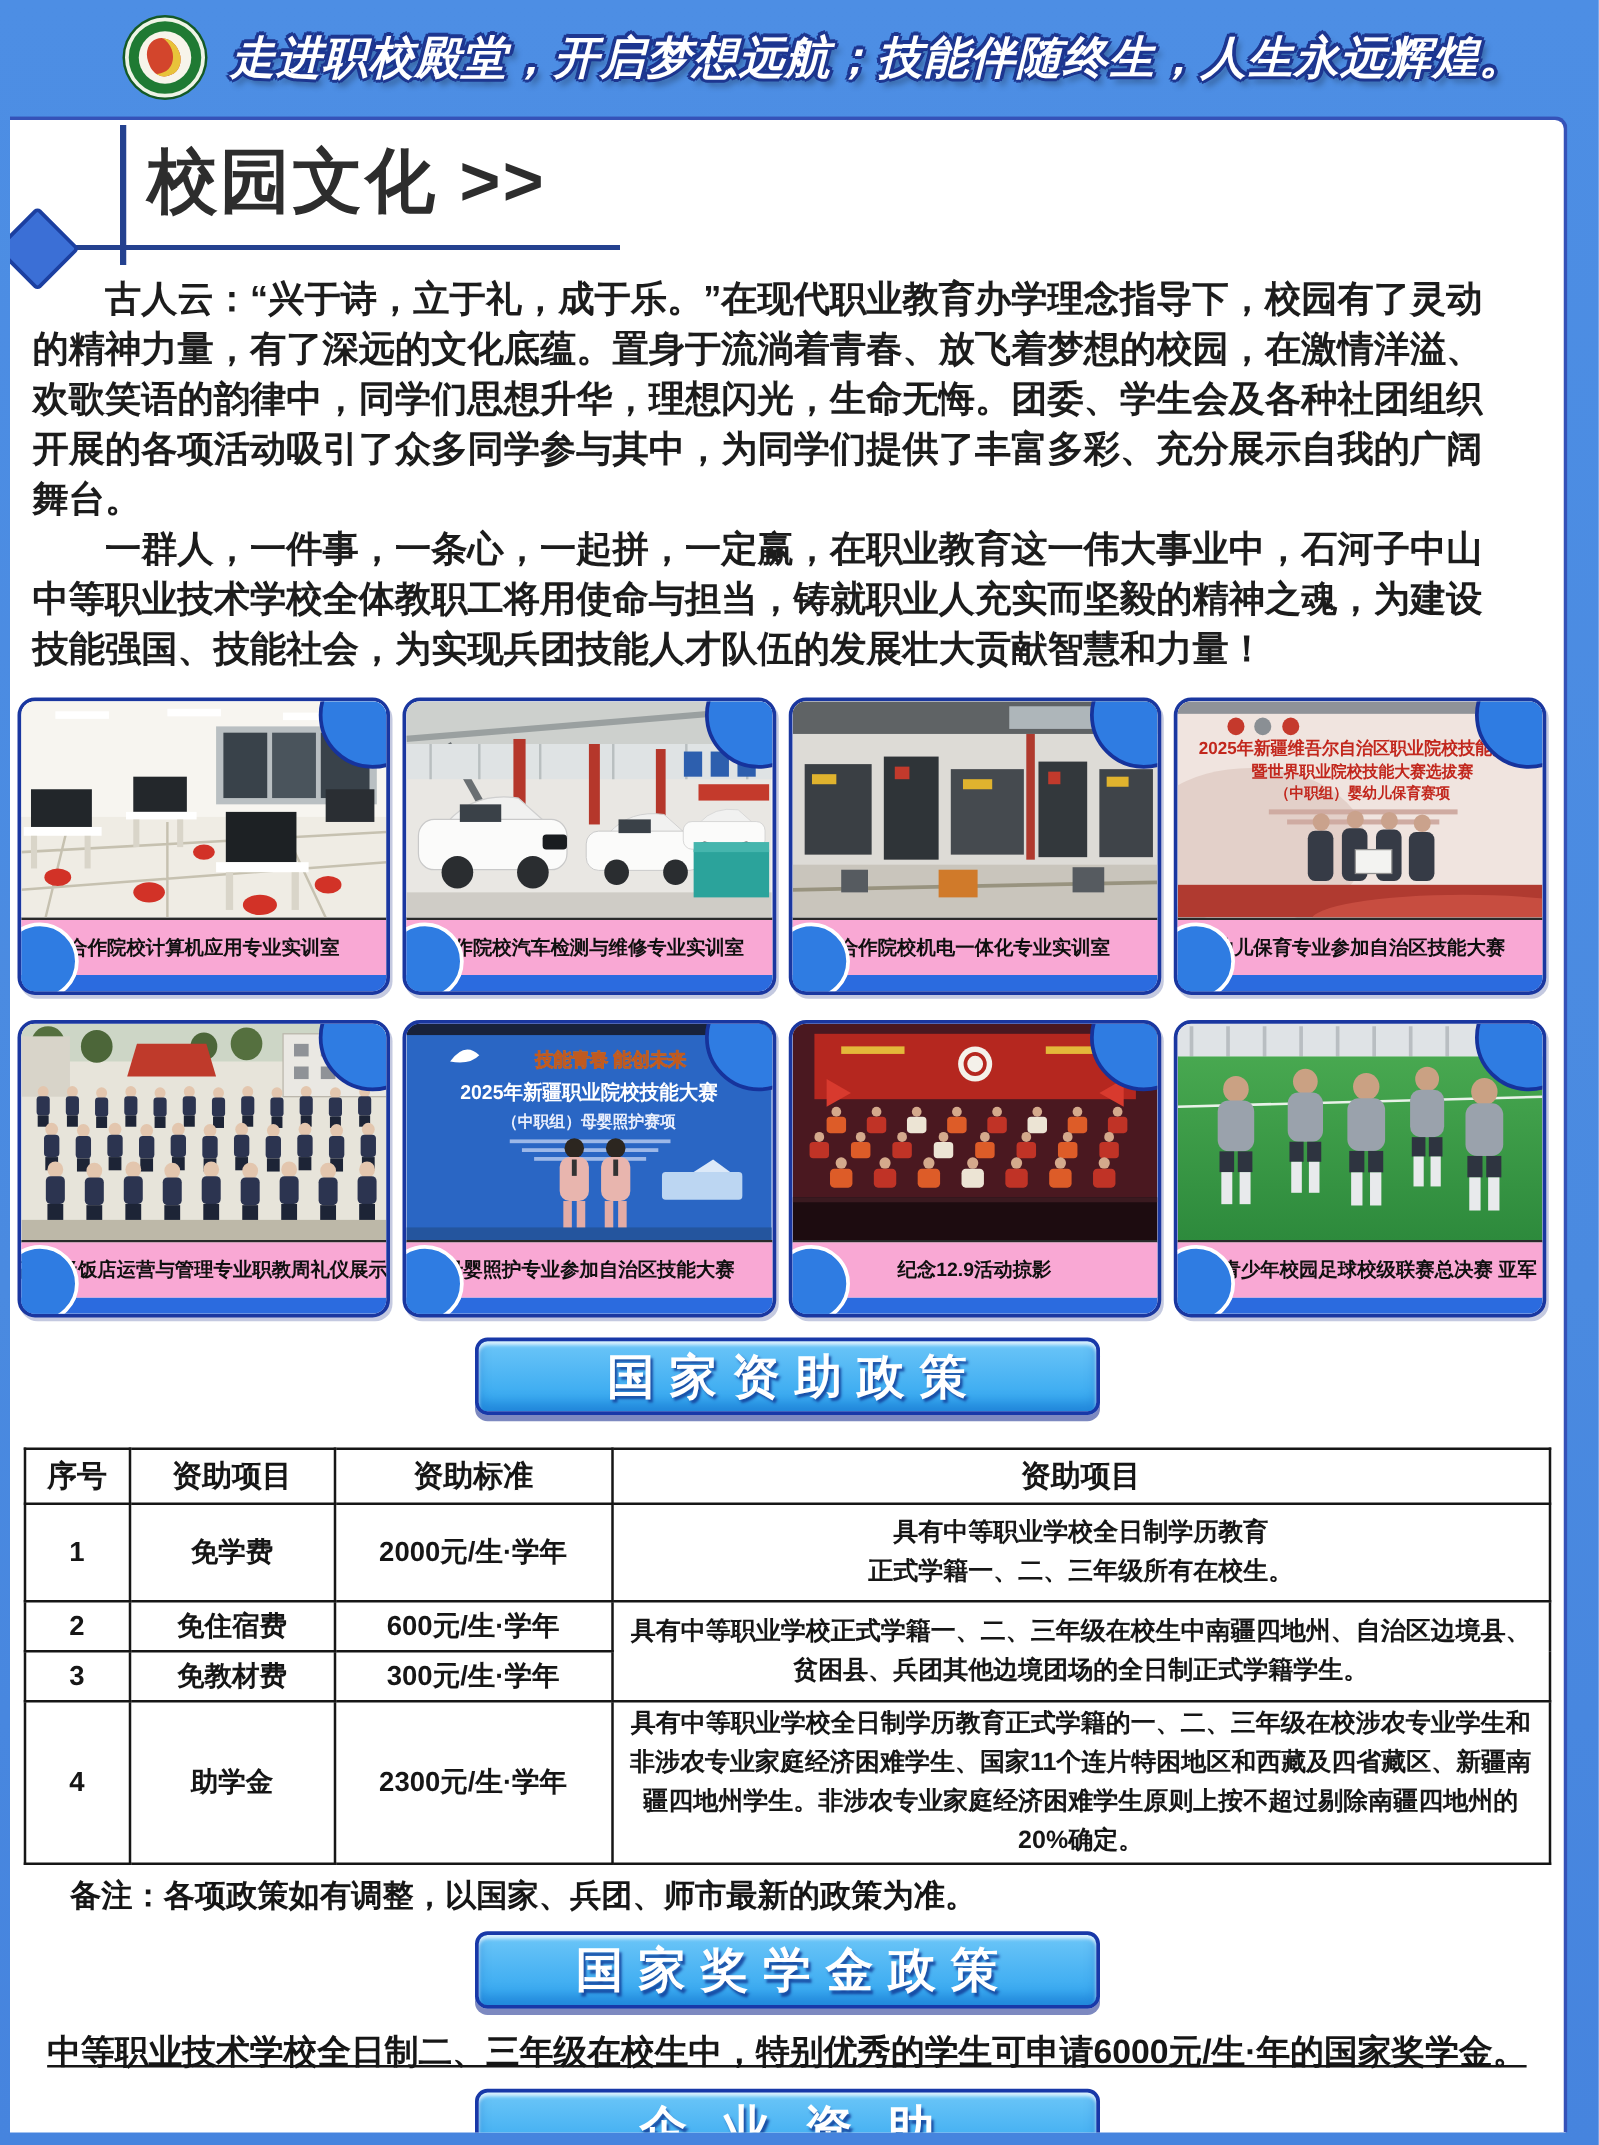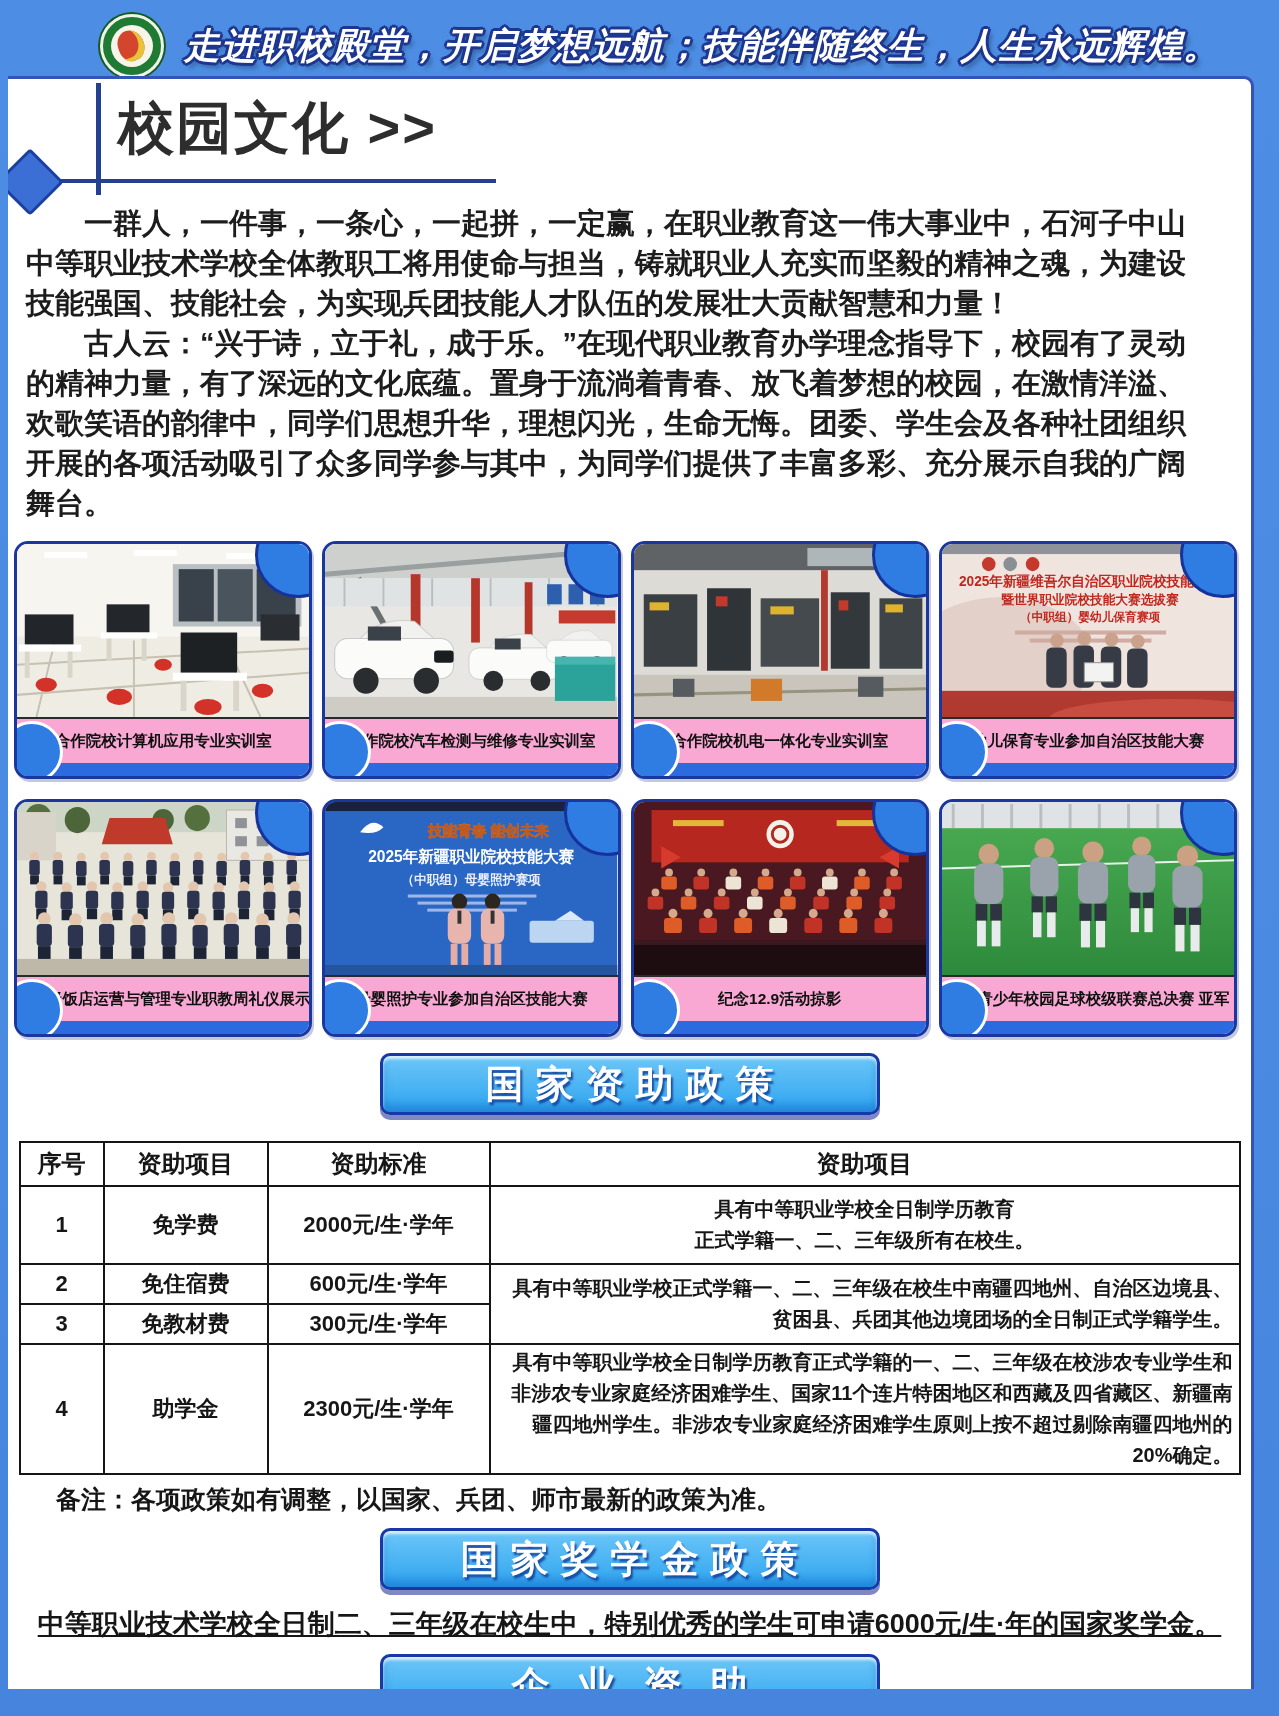--- a/index.html
+++ b/index.html
@@ -17,21 +17,21 @@
   .logo::before { content:""; position:absolute; inset:8px; border-radius:50%; background:#f7f4ea; }
   .logo::after { content:""; position:absolute; left:15px; top:13px; width:26px; height:31px;
     border-radius:55% 60% 55% 50%; background:#d3452c; transform:rotate(-20deg);
     box-shadow:inset -5px -4px 0 #e8c33a; }
   .slogan { font-size:36px; font-weight:bold; font-style:italic; color:#ffffff;
     letter-spacing:1px; white-space:nowrap;
     text-shadow:3px 0 0 #1d3690,-3px 0 0 #1d3690,0 3px 0 #1d3690,0 -3px 0 #1d3690,
       2px 2px 0 #1d3690,-2px 2px 0 #1d3690,2px -2px 0 #1d3690,-2px -2px 0 #1d3690,
       4px 5px 5px rgba(0,0,0,.35); }
   
-  .panel { position:absolute; left:8px; top:76px; width:1246px; height:1613px;
+  .panel { position:absolute; left:8px; top:93px; width:1246px; height:1613px;
     background:#ffffff; border-top:3px solid #3552b8; border-right:3px solid #3552b8;
     border-radius:0 10px 0 0; box-sizing:border-box; overflow:hidden; }
   
   .title-block { position:relative; height:122px; }
   .title-vline { position:absolute; left:88px; top:4px; width:5px; height:112px; background:#24418f; }
   .page-title { position:absolute; left:110px; top:12px; font-size:56px; font-weight:900;
     color:#2d2d2d; letter-spacing:2px; }
   .title-hline { position:absolute; left:10px; top:100px; width:478px; height:4px; background:#24418f; }
   .title-diamond { position:absolute; left:-2px; top:79px; width:42px; height:42px;
     background:#3b6fd6; border:3px solid #1c3fa0; border-radius:4px; transform:rotate(45deg); }
@@ -63,21 +63,21 @@
     letter-spacing:var(--ls); margin-right:calc(-1 * var(--ls)); white-space:nowrap;
     text-shadow:2px 3px 2px rgba(18,60,150,.85); }
   .lower { margin-top:16px; }
   
   table.policy { width:1222px; margin:26px auto 0; border-collapse:collapse; table-layout:fixed;
     color:#161616; }
   table.policy th, table.policy td { border:2px solid #161616; font-weight:bold; padding:2px 6px; }
   table.policy th { font-size:24px; height:38px;text-align:center; }
   td.c-no, td.c-item, td.c-std { text-align:center; font-size:22px; }
   td.c-scope { font-size:20px; line-height:31px; text-align:center; white-space:pre-line; }
-  td.c-scope.just { text-align:right; white-space:normal;border-radius:23px; }
+  td.c-scope.just { text-align:center; white-space:normal;border-radius:23px; }
   tr.r1 td { height:72px; }
   tr.r2 td, tr.r3 td { height:34px; }
   tr.r4 td { height:100px; }
   .note { margin:8px 0 0 48px; font-size:25px; font-weight:bold; color:#161616; }
   .b2 { margin-top:12px; }
   .sch-text { margin:16px 0 0; font-size:27px; font-weight:bold; color:#161616;
     text-align:center; white-space:nowrap;text-decoration:underline; }
   .b3 { margin-top:12px; }
   svg text { font-family:"Liberation Sans","DejaVu Sans",sans-serif; font-weight:bold; }
 </style>
@@ -92,22 +92,22 @@
 <div class="panel">
 
   <div class="title-block">
     <div class="title-vline"></div>
     <div class="page-title">校园文化 &gt;&gt;</div>
     <div class="title-hline"></div>
     <div class="title-diamond"></div>
   </div>
 
   <div class="paras">
+    <p>古人云：“兴于诗，立于礼，成于乐。”在现代职业教育办学理念指导下，校园有了灵动的精神力量，有了深远的文化底蕴。置身于流淌着青春、放飞着梦想的校园，在激情洋溢、欢歌笑语的韵律中，同学们思想升华，理想闪光，生命无悔。团委、学生会及各种社团组织开展的各项活动吸引了众多同学参与其中，为同学们提供了丰富多彩、充分展示自我的广阔舞台。</p>
     <p>一群人，一件事，一条心，一起拼，一定赢，在职业教育这一伟大事业中，石河子中山中等职业技术学校全体教职工将用使命与担当，铸就职业人充实而坚毅的精神之魂，为建设技能强国、技能社会，为实现兵团技能人才队伍的发展壮大贡献智慧和力量！</p>
-    <p>古人云：“兴于诗，立于礼，成于乐。”在现代职业教育办学理念指导下，校园有了灵动的精神力量，有了深远的文化底蕴。置身于流淌着青春、放飞着梦想的校园，在激情洋溢、欢歌笑语的韵律中，同学们思想升华，理想闪光，生命无悔。团委、学生会及各种社团组织开展的各项活动吸引了众多同学参与其中，为同学们提供了丰富多彩、充分展示自我的广阔舞台。</p>
   </div>
 
   <div class="photo-grid">
 
     <div class="card">
       <div class="photo">
         <svg viewBox="0 0 300 172" preserveAspectRatio="none">
           <rect width="300" height="172" fill="#efece4"></rect>
           <rect width="300" height="92" fill="#f7f5f0"></rect>
           <rect x="28" y="8" width="44" height="6" fill="#ffffff"></rect>

